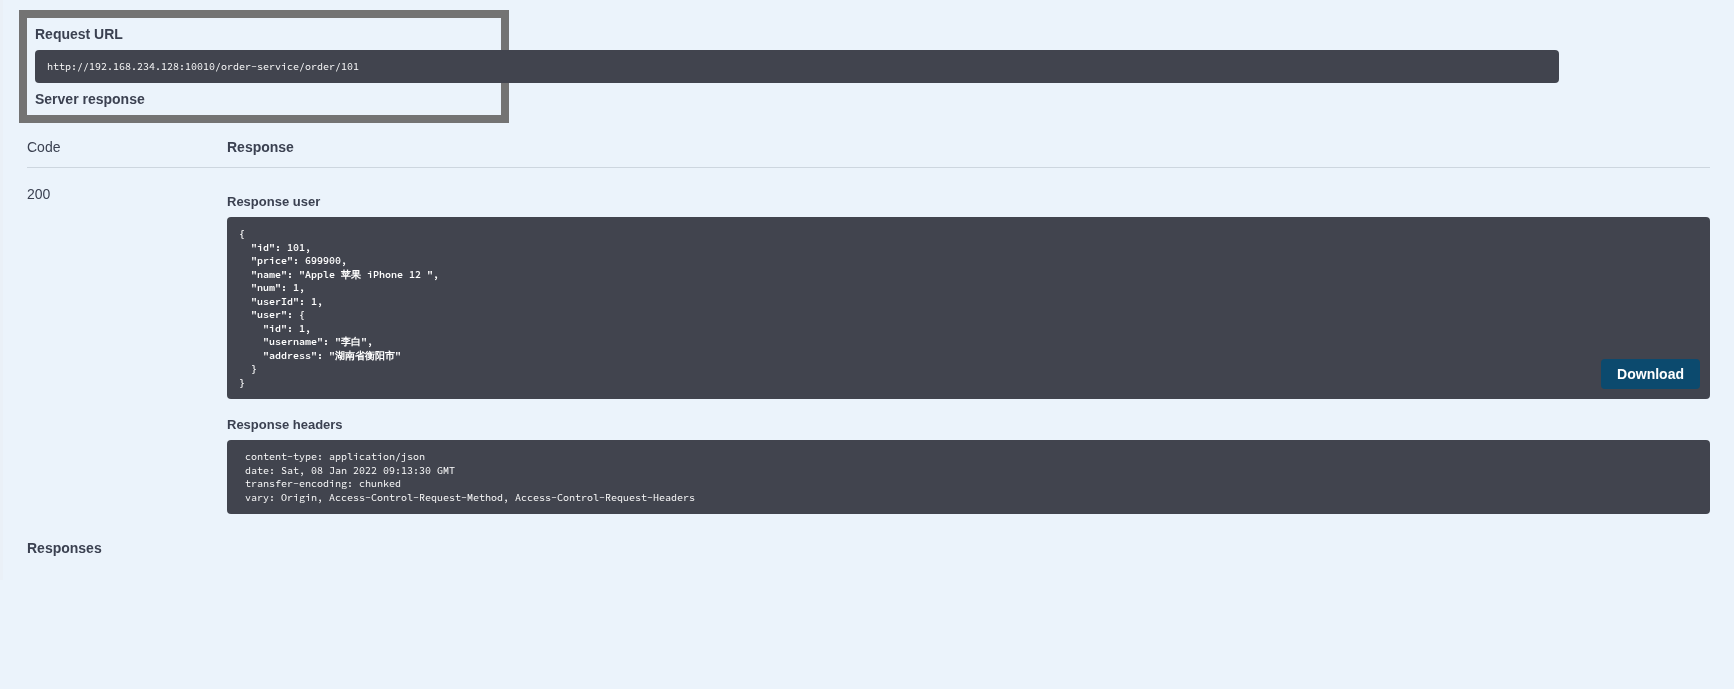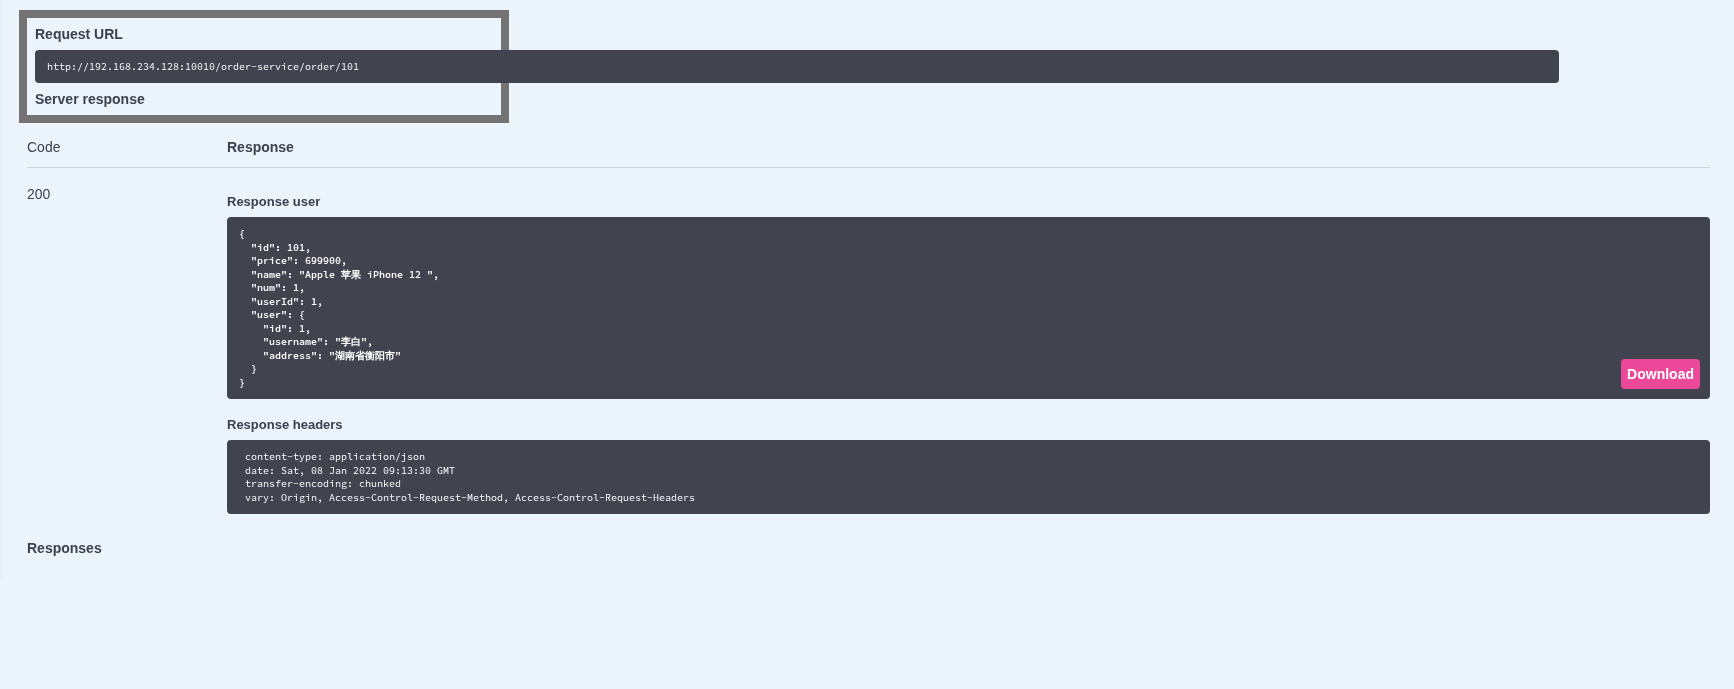--- a/index.html
+++ b/index.html
@@ -89,25 +89,25 @@
     font-weight: 600;
   }
   .headers-block .code-dark {
     line-height: 1.35;
     font-weight: 400;
   }
   .download-btn {
     position: absolute;
     right: 10px;
     bottom: 10px;
-    background: #ec4899;
+    background: #0c4a6e;
     color: #fff;
     border: none;
     border-radius: 4px;
-    padding: 7px 6px;
+    padding: 7px 16px;
     font-size: 14px;
     font-weight: 700;
     cursor: pointer;
     font-family: inherit;
   }
 </style>
 </head>
 <body>
 
 <div class="wrap">

